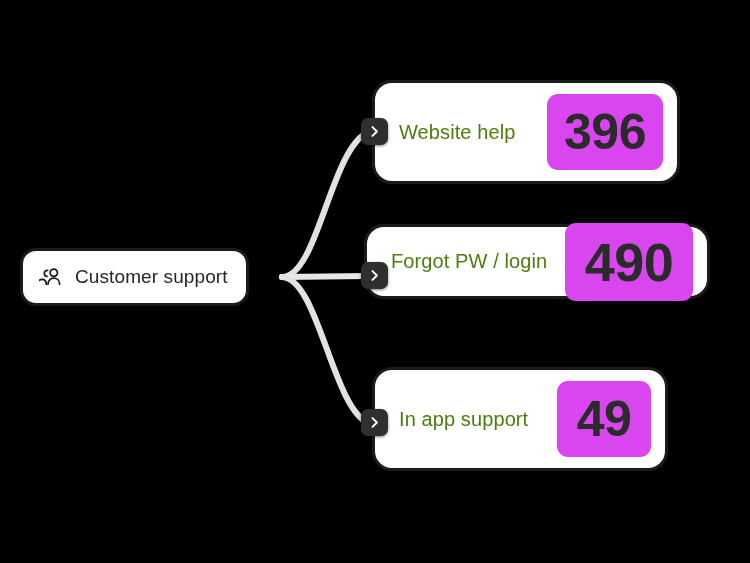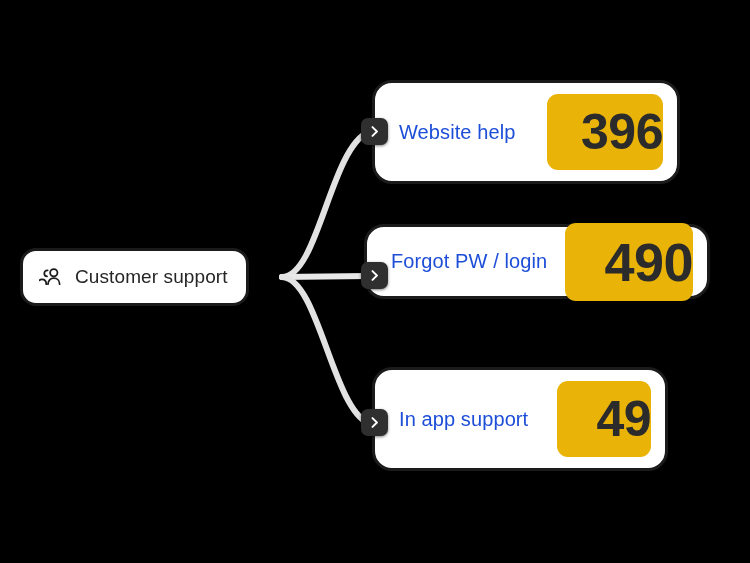--- a/index.html
+++ b/index.html
@@ -68,31 +68,31 @@
   }
 
   
   .card {
     padding: 0 14px 0 24px;
     gap: 14px;
     justify-content: flex-start;
   }
   .card-label {
     font-size: 20px;
-    color: #1d4ed8;
+    color: #4d7c0f;
     white-space: nowrap;
     letter-spacing: .1px;
   }
   .value-chip {
     margin-left: auto;
-    background: #eab308;
+    background: #d946ef;
     border-radius: 11px;
     display: flex;
     align-items: center;
-    justify-content: flex-end;
+    justify-content: center;
     box-sizing: border-box;
   }
   .value-text {
     font-weight: bold;
     color: #2b2b2b;
     line-height: 1;
     letter-spacing: -0.5px;
   }
 
   #card-0 { left: 372px; top: 80px;  width: 308px; height: 104px; }

